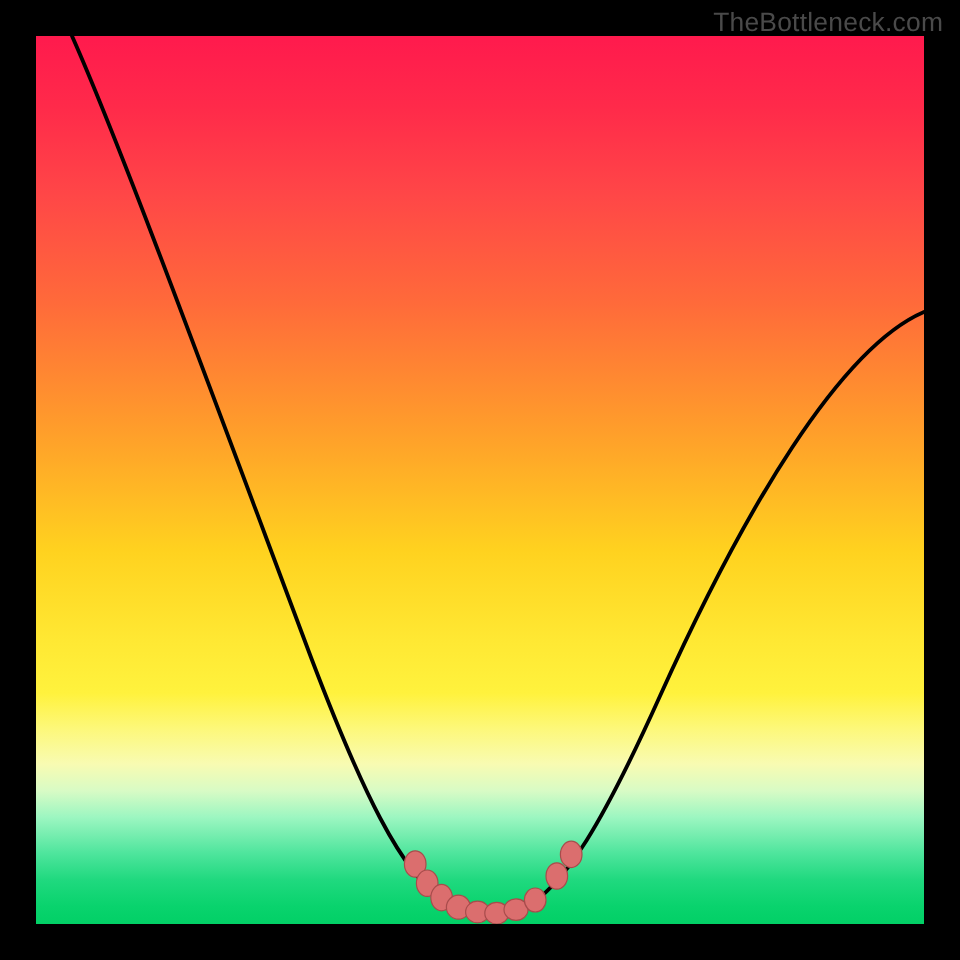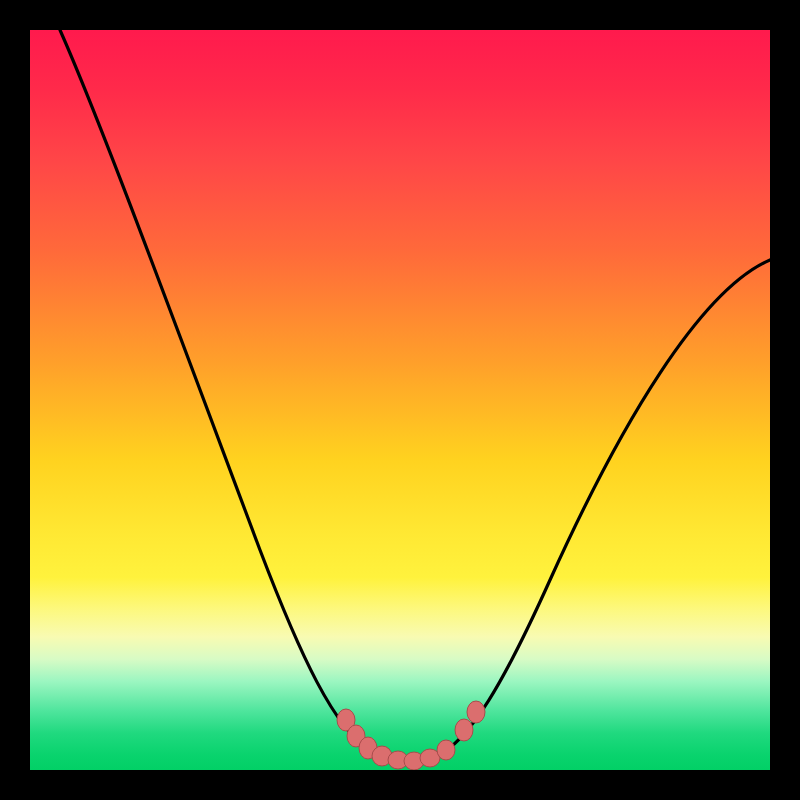--- a/index.html
+++ b/index.html
@@ -82,13 +82,14 @@
         <ellipse cx="368" cy="730" rx="10" ry="9"></ellipse>
         <ellipse cx="384" cy="731" rx="10" ry="9"></ellipse>
         <ellipse cx="400" cy="728" rx="10" ry="9"></ellipse>
         <ellipse cx="416" cy="720" rx="9" ry="10"></ellipse>
         <ellipse cx="434" cy="700" rx="9" ry="11"></ellipse>
         <ellipse cx="446" cy="682" rx="9" ry="11"></ellipse>
       </g>
     </svg>
   </div>
 
+  <div class="watermark">TheBottleneck.com</div>
 </div>
 
 </body></html>

